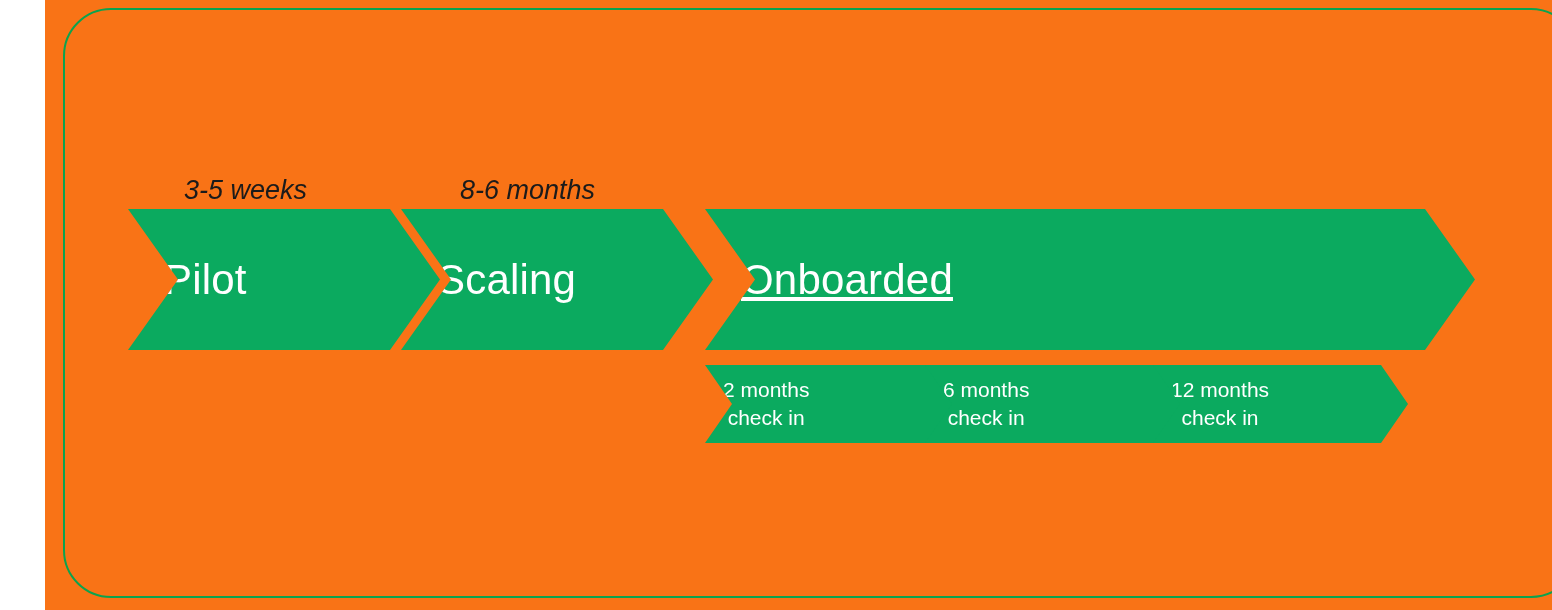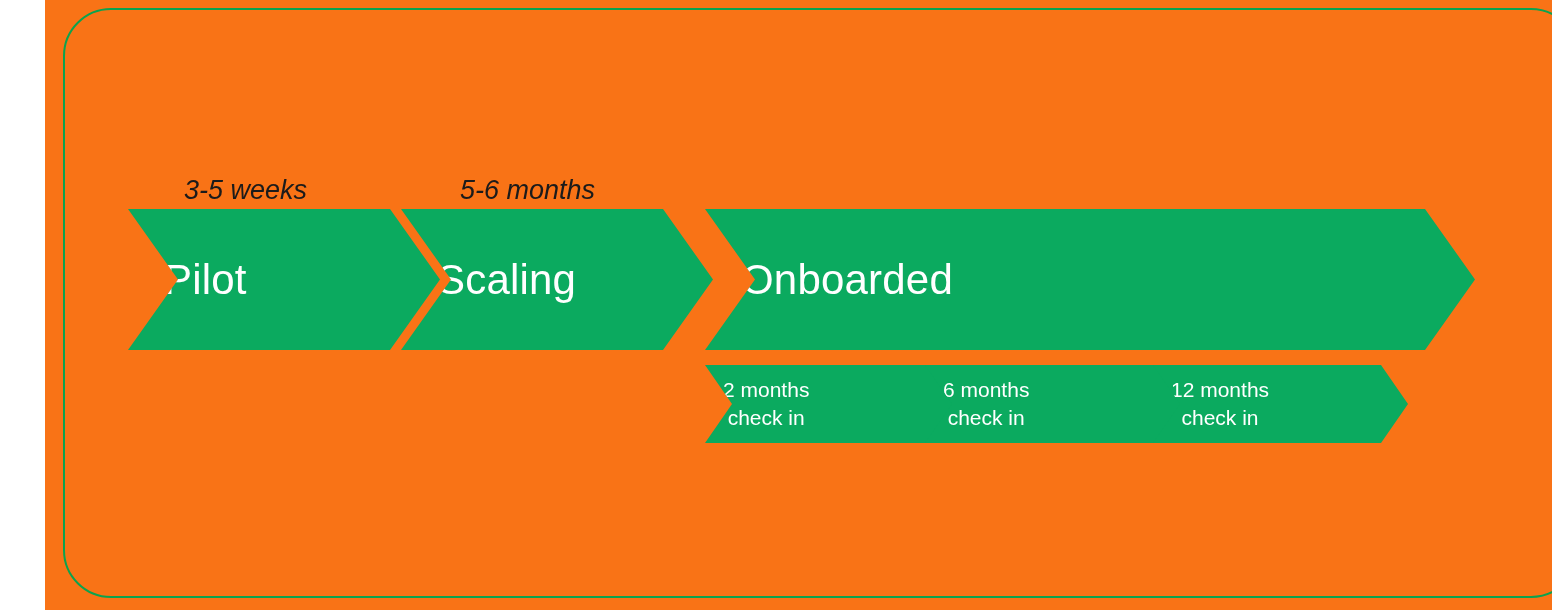--- a/index.html
+++ b/index.html
@@ -71,21 +71,21 @@
     color: #ffffff;
     letter-spacing: 0.2px;
     white-space: nowrap;
     padding-left: 36px;
   }
 
   .chev-pilot   { left: 83px;  width: 312px; }
   .chev-scaling { left: 356px; width: 312px; }
   .chev-onboarded { left: 660px; width: 770px; }
 
-  .chev-onboarded .chev-label { padding-left: 14px; }
+  .chev-onboarded .chev-label { padding-left: 14px; text-decoration: underline; }
 
   
   .chev.small {
     top: 365px;
     height: 78px;
     clip-path: polygon(
       0 0,
       calc(100% - 27px) 0,
       100% 50%,
       calc(100% - 27px) 100%,
@@ -121,21 +121,21 @@
 </style>
 </head>
 <body>
 
 <div class="canvas">
 
   <div class="frame"></div>
 
   <div class="duration duration-pilot">3-5 weeks</div>
 
-  <div class="duration duration-scaling">5-6 months</div>
+  <div class="duration duration-scaling">8-6 months</div>
 
   <div class="stage-row">
 
     <div class="chev large chev-pilot">
       <span class="chev-label">Pilot</span>
     </div>
 
     <div class="chev large chev-scaling">
       <span class="chev-label">Scaling</span>
     </div>

